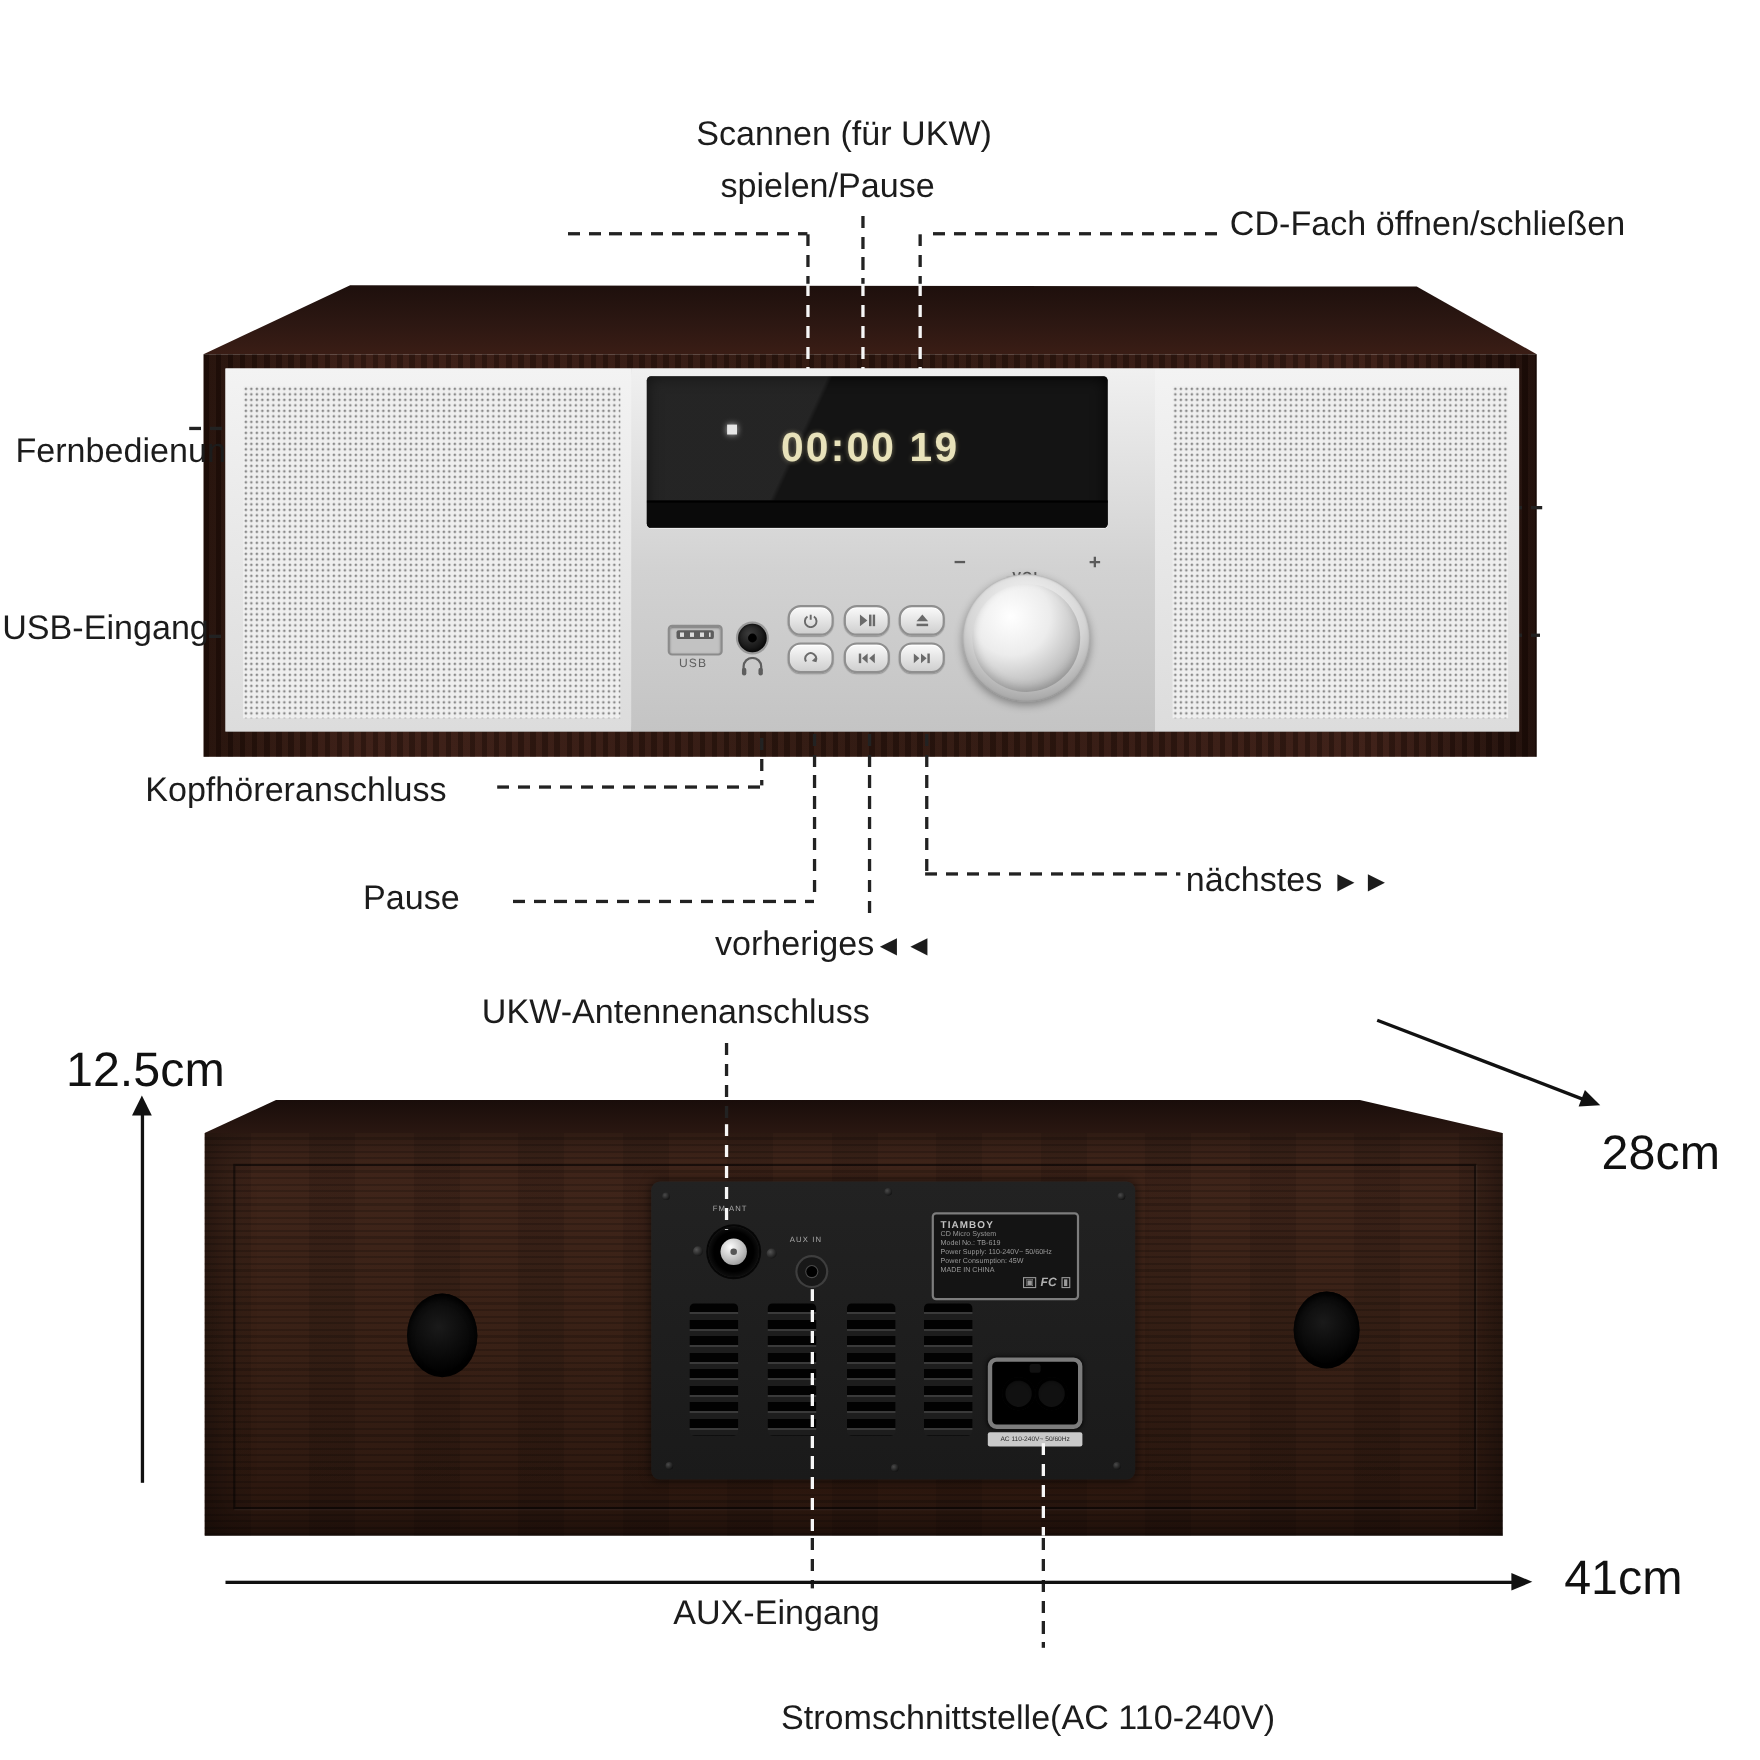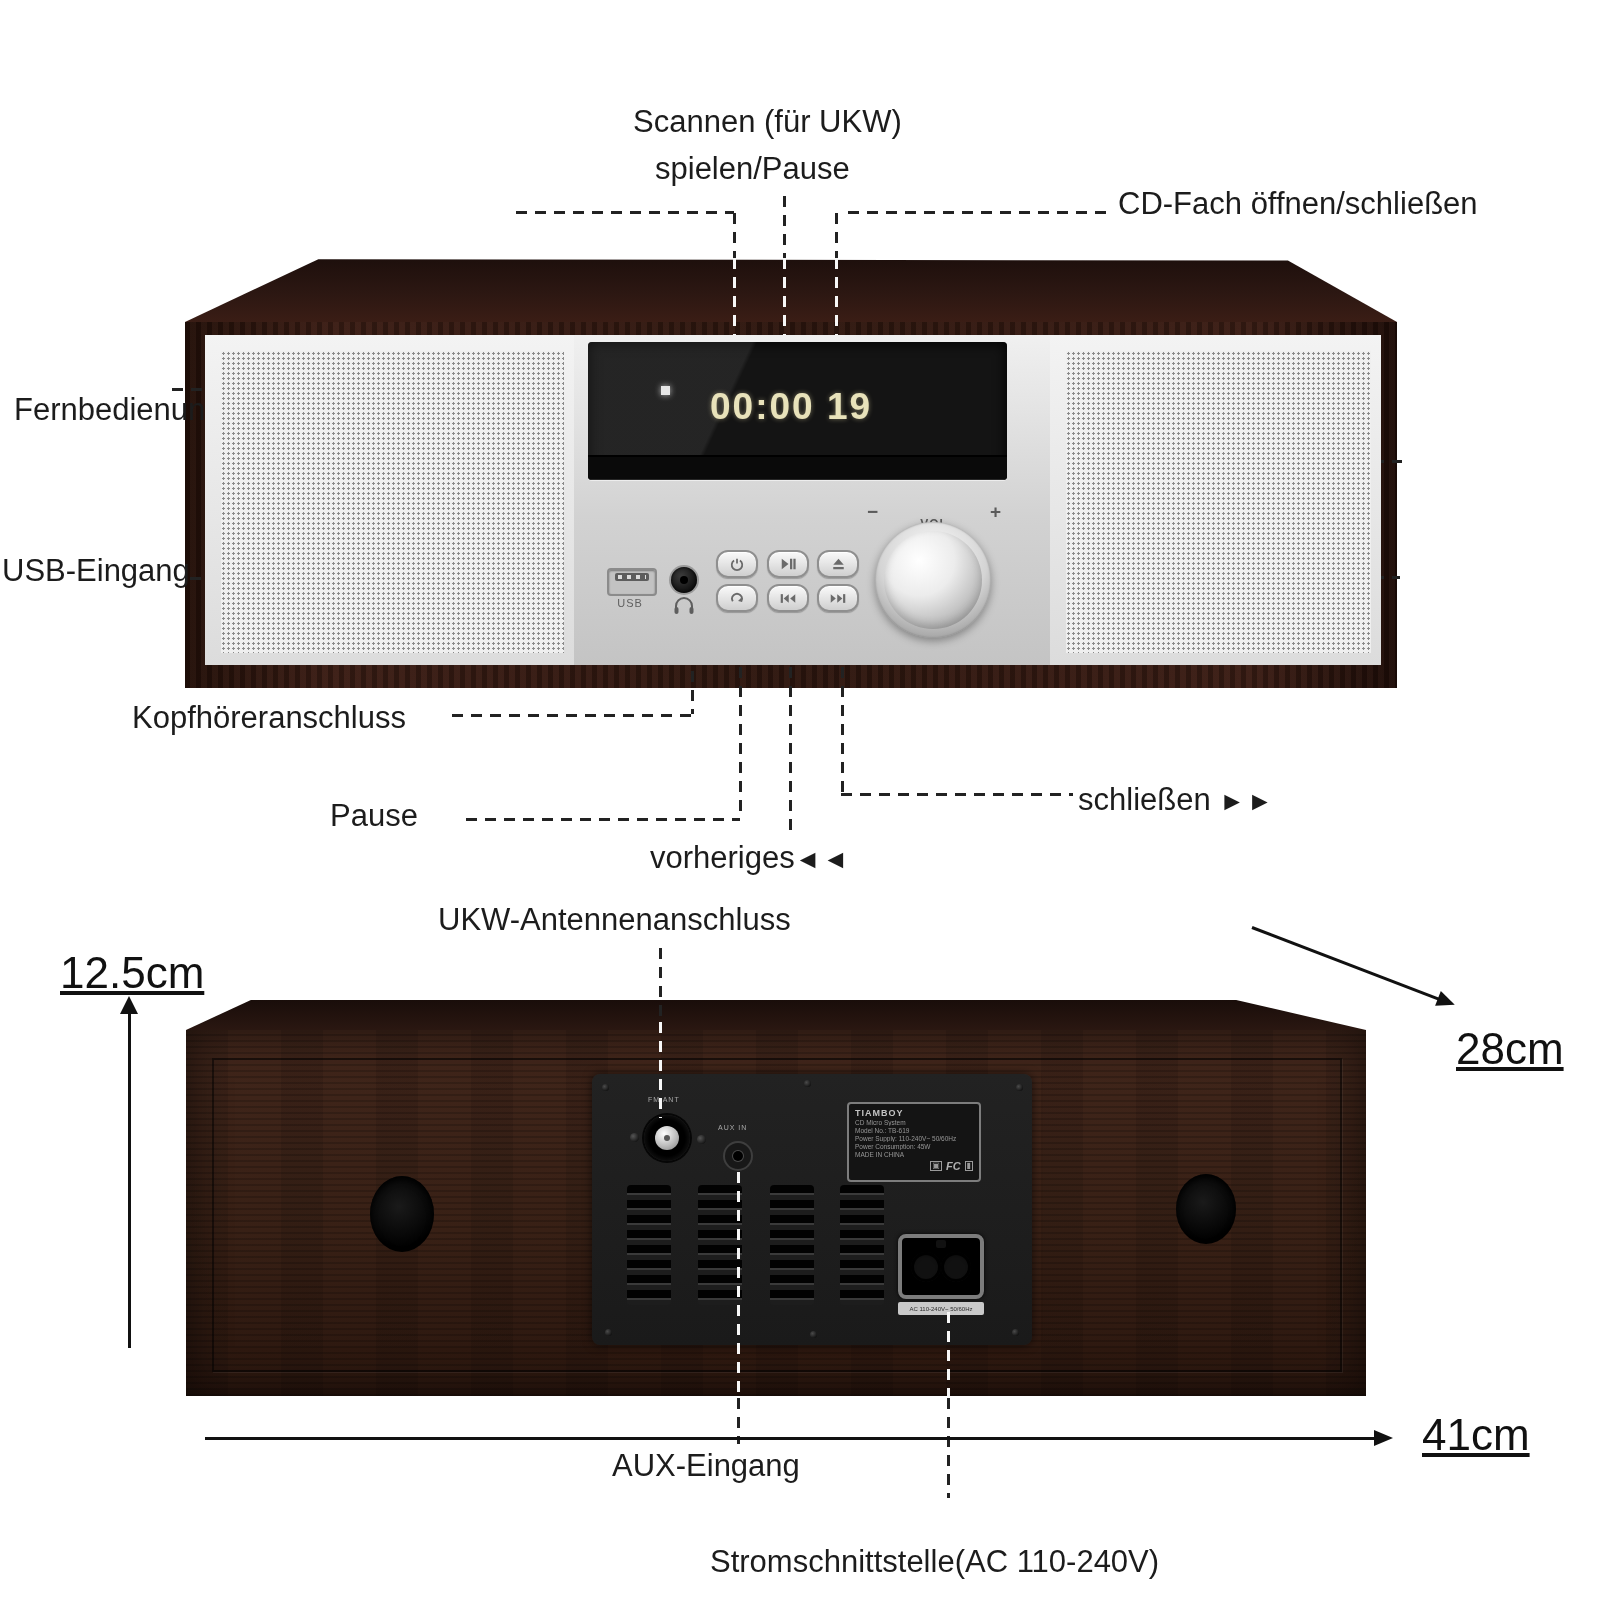--- a/index.html
+++ b/index.html
@@ -1,19 +1,19 @@
 <!DOCTYPE html>
 <html><head>
 <meta charset="utf-8">
 <style>
   html,body{margin:0;padding:0;background:#fff;}
   #canvas{position:relative;width:1600px;height:1600px;background:#ffffff;overflow:hidden;
           font-family:"Liberation Sans",sans-serif;color:#1a1a1a;}
   .lbl{position:absolute;font-size:31px;line-height:1.15;white-space:nowrap;color:#1c1c1c;}
-  .dim{position:absolute;font-size:44px;color:#111;white-space:nowrap;text-decoration:underline;}
+  .dim{position:absolute;font-size:44px;color:#111;white-space:nowrap;}
   .arrows-glyph{font-size:26px;letter-spacing:2px;}
   
   .dh{position:absolute;height:3px;background:repeating-linear-gradient(90deg,#222 0 11px,transparent 11px 19px);}
   .dv{position:absolute;width:3px;background:repeating-linear-gradient(180deg,#222 0 11px,transparent 11px 19px);}
   .dh.w{background:repeating-linear-gradient(90deg,#f7f7f7 0 11px,transparent 11px 19px);}
   .dv.w{background:repeating-linear-gradient(180deg,#f7f7f7 0 11px,transparent 11px 19px);}
   
   .sl{position:absolute;background:#111;}
   .tri{position:absolute;width:0;height:0;}
   
@@ -276,21 +276,21 @@
   </div>
 
   <div class="lbl" style="left:633px;top:104px;">Scannen (für UKW)</div>
   <div class="lbl" style="left:655px;top:151px;">spielen/Pause</div>
   <div class="lbl" style="left:1118px;top:186px;text-align:center;">CD-Fach öffnen/schließen</div>
   <div class="lbl" style="left:14px;top:392px;">Fernbedienungssensor</div>
   <div class="lbl" style="left:2px;top:553px;">USB-Eingang</div>
   <div class="lbl" style="left:132px;top:700px;">Kopfhöreranschluss</div>
   <div class="lbl" style="left:330px;top:798px;">Pause</div>
   <div class="lbl" style="left:650px;top:840px;"><span>vorheriges</span><span class="arrows-glyph">◄◄</span></div>
-  <div class="lbl" style="left:1078px;top:782px;"><span>schließen</span> <span class="arrows-glyph">►►</span></div>
+  <div class="lbl" style="left:1078px;top:782px;"><span>nächstes</span> <span class="arrows-glyph">►►</span></div>
 
   <div class="dh" style="left:516px;top:211px;width:218px;"></div>
   <div class="dv" style="left:733px;top:213px;height:45px;"></div>
   <div class="dv w" style="left:733px;top:258px;height:222px;"></div>
   <div class="dv" style="left:733px;top:480px;height:68px;"></div>
   <div class="dv" style="left:783px;top:196px;height:62px;"></div>
   <div class="dv w" style="left:783px;top:258px;height:222px;"></div>
   <div class="dv" style="left:783px;top:480px;height:68px;"></div>
   <div class="dh" style="left:848px;top:211px;width:260px;"></div>
   <div class="dv" style="left:835px;top:213px;height:45px;"></div>

